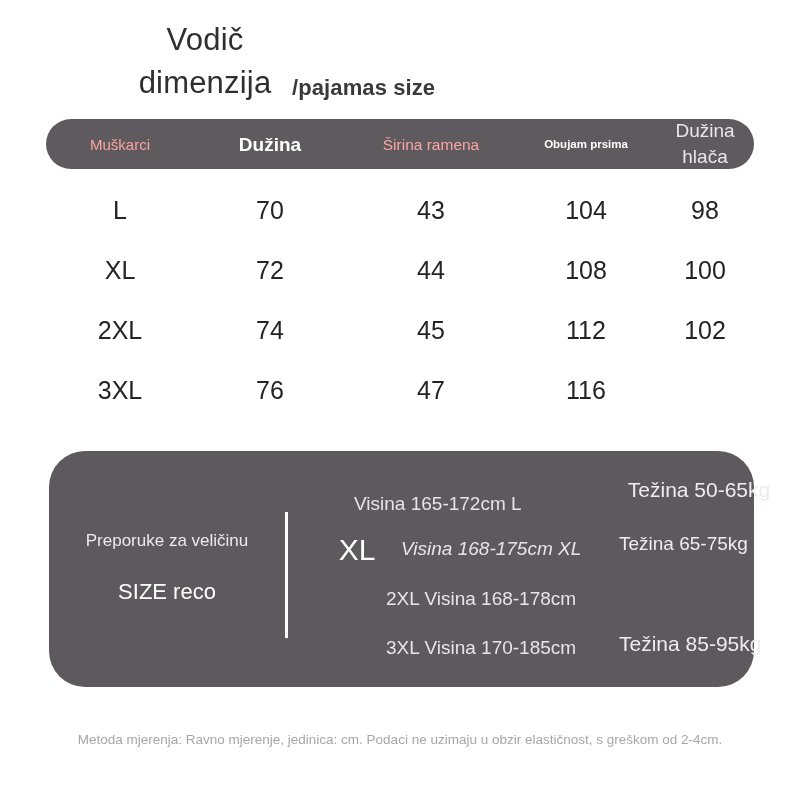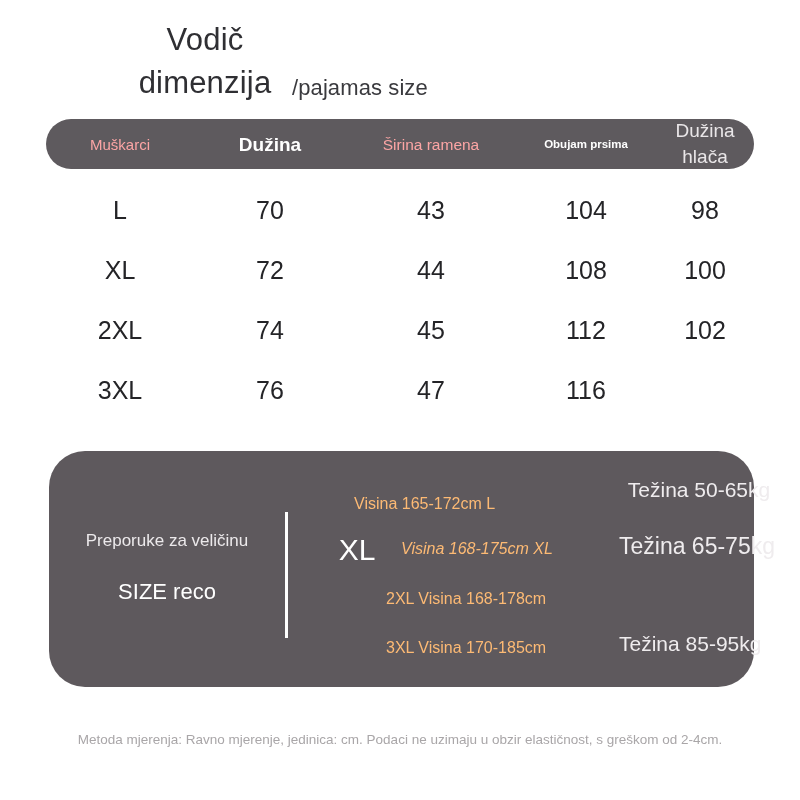--- a/index.html
+++ b/index.html
@@ -35,21 +35,21 @@
     color: #2f2f33;
     letter-spacing: 0.2px;
     font-weight: 400;
   }
   #title-sub {
     position: absolute;
     left: 292px;
     top: 57px;
     font-size: 22px;
     color: #3a3a3e;
-    font-weight: 400;
+    font-weight: 700;
     letter-spacing: 0.1px;
   }
 
   
   #table-header {
     position: absolute;
     left: 46px;
     top: 119px;
     width: 708px;
     height: 50px;
@@ -151,22 +151,22 @@
     left: 271px;
     top: 80px;
     width: 74px;
     text-align: center;
     color: #ffffff;
     font-size: 30px;
     line-height: 38px;
   }
   .reco-h {
     position: absolute;
-    color: #fdba74;
-    font-size: 16px;
+    color: #e5e5e5;
+    font-size: 19px;
     line-height: 22px;
     white-space: nowrap;
   }
   .reco-h.r0 { left: 305px; top: 42px; }
   .reco-h.r1 { left: 352px; top: 87px; font-style: italic; }
   .reco-h.r2 { left: 337px; top: 137px; }
   .reco-h.r3 { left: 337px; top: 186px; }
 
   .reco-w {
     position: absolute;
@@ -174,21 +174,21 @@
     white-space: nowrap;
   }
   .reco-w.w0 {
     left: 570px; top: 23px;
     width: 160px;
     text-align: center;
     font-size: 21px;
     line-height: 31px;
     white-space: normal;
   }
-  .reco-w.w1 { left: 570px; top: 82px; font-size: 23px; }
+  .reco-w.w1 { left: 570px; top: 82px; font-size: 19px; }
   .reco-w.w2 { left: 570px; top: 132px; font-size: 21px; }
   .reco-w.w3 { left: 570px; top: 181px; font-size: 21px; }
 
   
   #footnote {
     position: absolute;
     left: 0;
     top: 732px;
     width: 800px;
     text-align: center;

